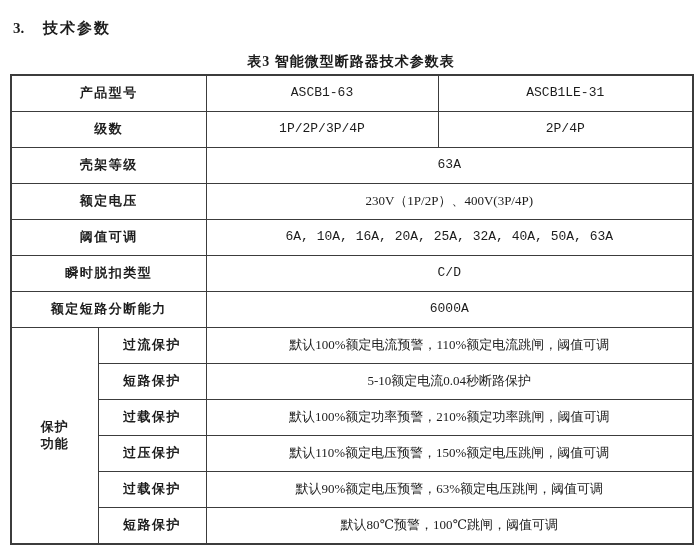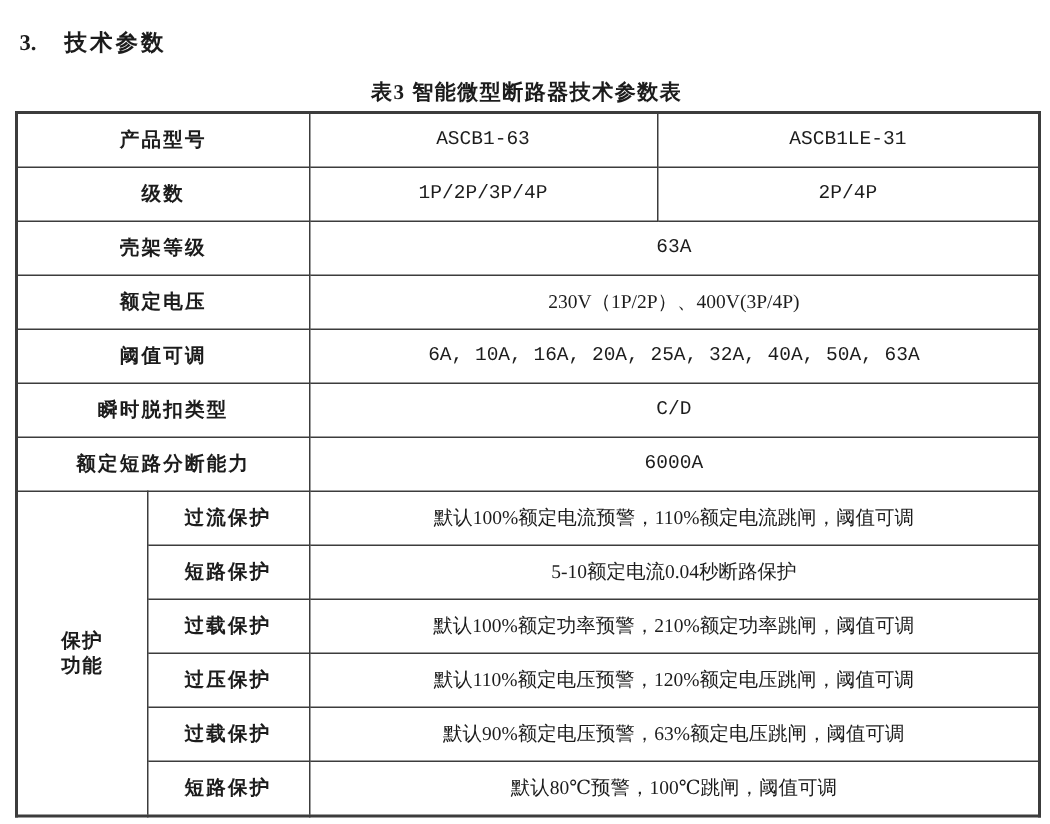--- a/index.html
+++ b/index.html
@@ -128,21 +128,21 @@
       <tr>
         <td class="lbl">短路保护</td>
         <td colspan="2">5-10额定电流0.04秒断路保护</td>
       </tr>
       <tr>
         <td class="lbl">过载保护</td>
         <td colspan="2">默认100%额定功率预警，210%额定功率跳闸，阈值可调</td>
       </tr>
       <tr>
         <td class="lbl">过压保护</td>
-        <td colspan="2">默认110%额定电压预警，120%额定电压跳闸，阈值可调</td>
+        <td colspan="2">默认110%额定电压预警，150%额定电压跳闸，阈值可调</td>
       </tr>
       <tr>
         <td class="lbl">过载保护</td>
         <td colspan="2">默认90%额定电压预警，63%额定电压跳闸，阈值可调</td>
       </tr>
       <tr>
         <td class="lbl">短路保护</td>
         <td colspan="2">默认80℃预警，100℃跳闸，阈值可调</td>
       </tr>
     </tbody>

